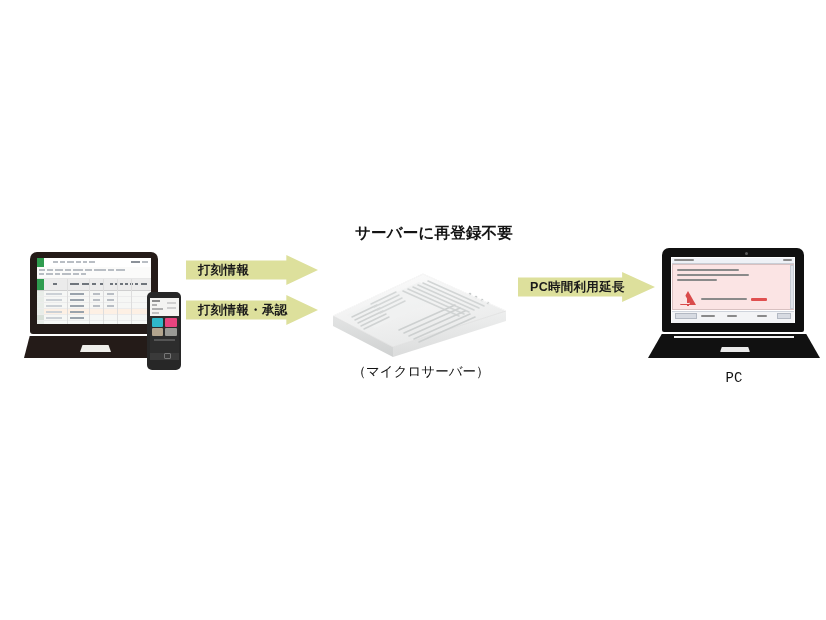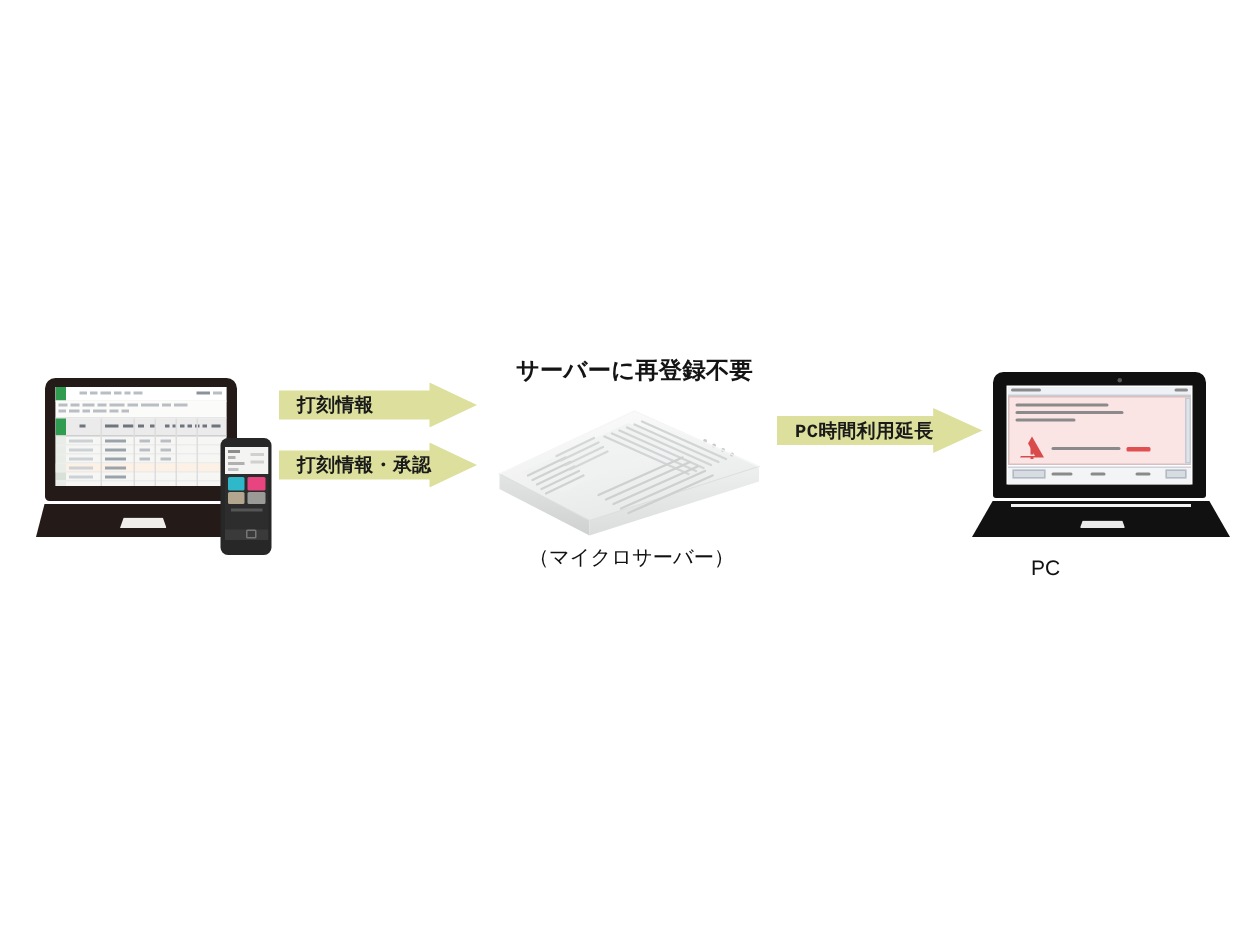--- a/index.html
+++ b/index.html
@@ -134,28 +134,28 @@
     background: #dde09c;
     clip-path: polygon(100% 18%, 24% 18%, 24% 0%, 0% 50%, 24% 100%, 24% 82%, 100% 82%);
     justify-content: flex-end;
   }
   .arrow-right .arrow-label { padding-left: 12px; }
   .arrow-left  .arrow-label { padding-right: 12px; }
 
   #arrow-emp   { left:186px; top:255px; width:132px; height:30px; }
   #arrow-ot    { left:186px; top:295px; width:132px; height:30px; }
   #arrow-punch { left:196px; top:333px; width:122px; height:30px; }
-  #arrow-ext   { left:518px; top:272px; width:137px; height:30px;font-family:Liberation Mono, monospace; }
+  #arrow-ext   { left:518px; top:272px; width:137px; height:30px; }
   #arrow-use   { left:513px; top:307px; width:142px; height:30px; }
 
   
   #server-title {
-    left: 333px; top: 237px;
+    left: 333px; top: 223px;
     width: 180px;
-    text-align: center;
+    text-align: right;
     font-size: 15.5px;
     font-weight: 700;
     color: #141414;
     letter-spacing: 0.2px;
     white-space: nowrap;
   }
   #server-device { left: 327px; top: 268px; width: 185px; height: 92px; }
   #server-caption {
     left: 328px; top: 362px;
     width: 186px;
@@ -194,25 +194,26 @@
   .pc-btn { position:absolute; background:#d7dbe2; border:1px solid #b3b9c3; box-sizing:border-box;}
   .pc-base {
     position:absolute; left:0; top:86px; width:172px; height:24px;
     background:#111111;
     clip-path: polygon(8% 0%, 92% 0%, 100% 100%, 0% 100%);
   }
   .pc-hinge { position:absolute; left:26px; top:88px; width:120px; height:2px; background:#f2f2f2;}
   .pc-pad { position:absolute; left:72px; top:99px; width:30px; height:5px; background:#eaeaea; border-radius:1px;
     clip-path: polygon(6% 0%, 94% 0%, 100% 100%, 0% 100%);}
   #pc-label {
-    left: 611px; top: 370px;
+    left: 648px; top: 370px;
     width: 172px;
     text-align: center;
     font-size: 14px;
     color: #111;
+    font-family: Liberation Mono, monospace;
   }
 </style>
 </head>
 <body>
 
 <div id="stage">
 
 
   <div id="left-laptop" class="abs">
     <div class="lt-lid">

